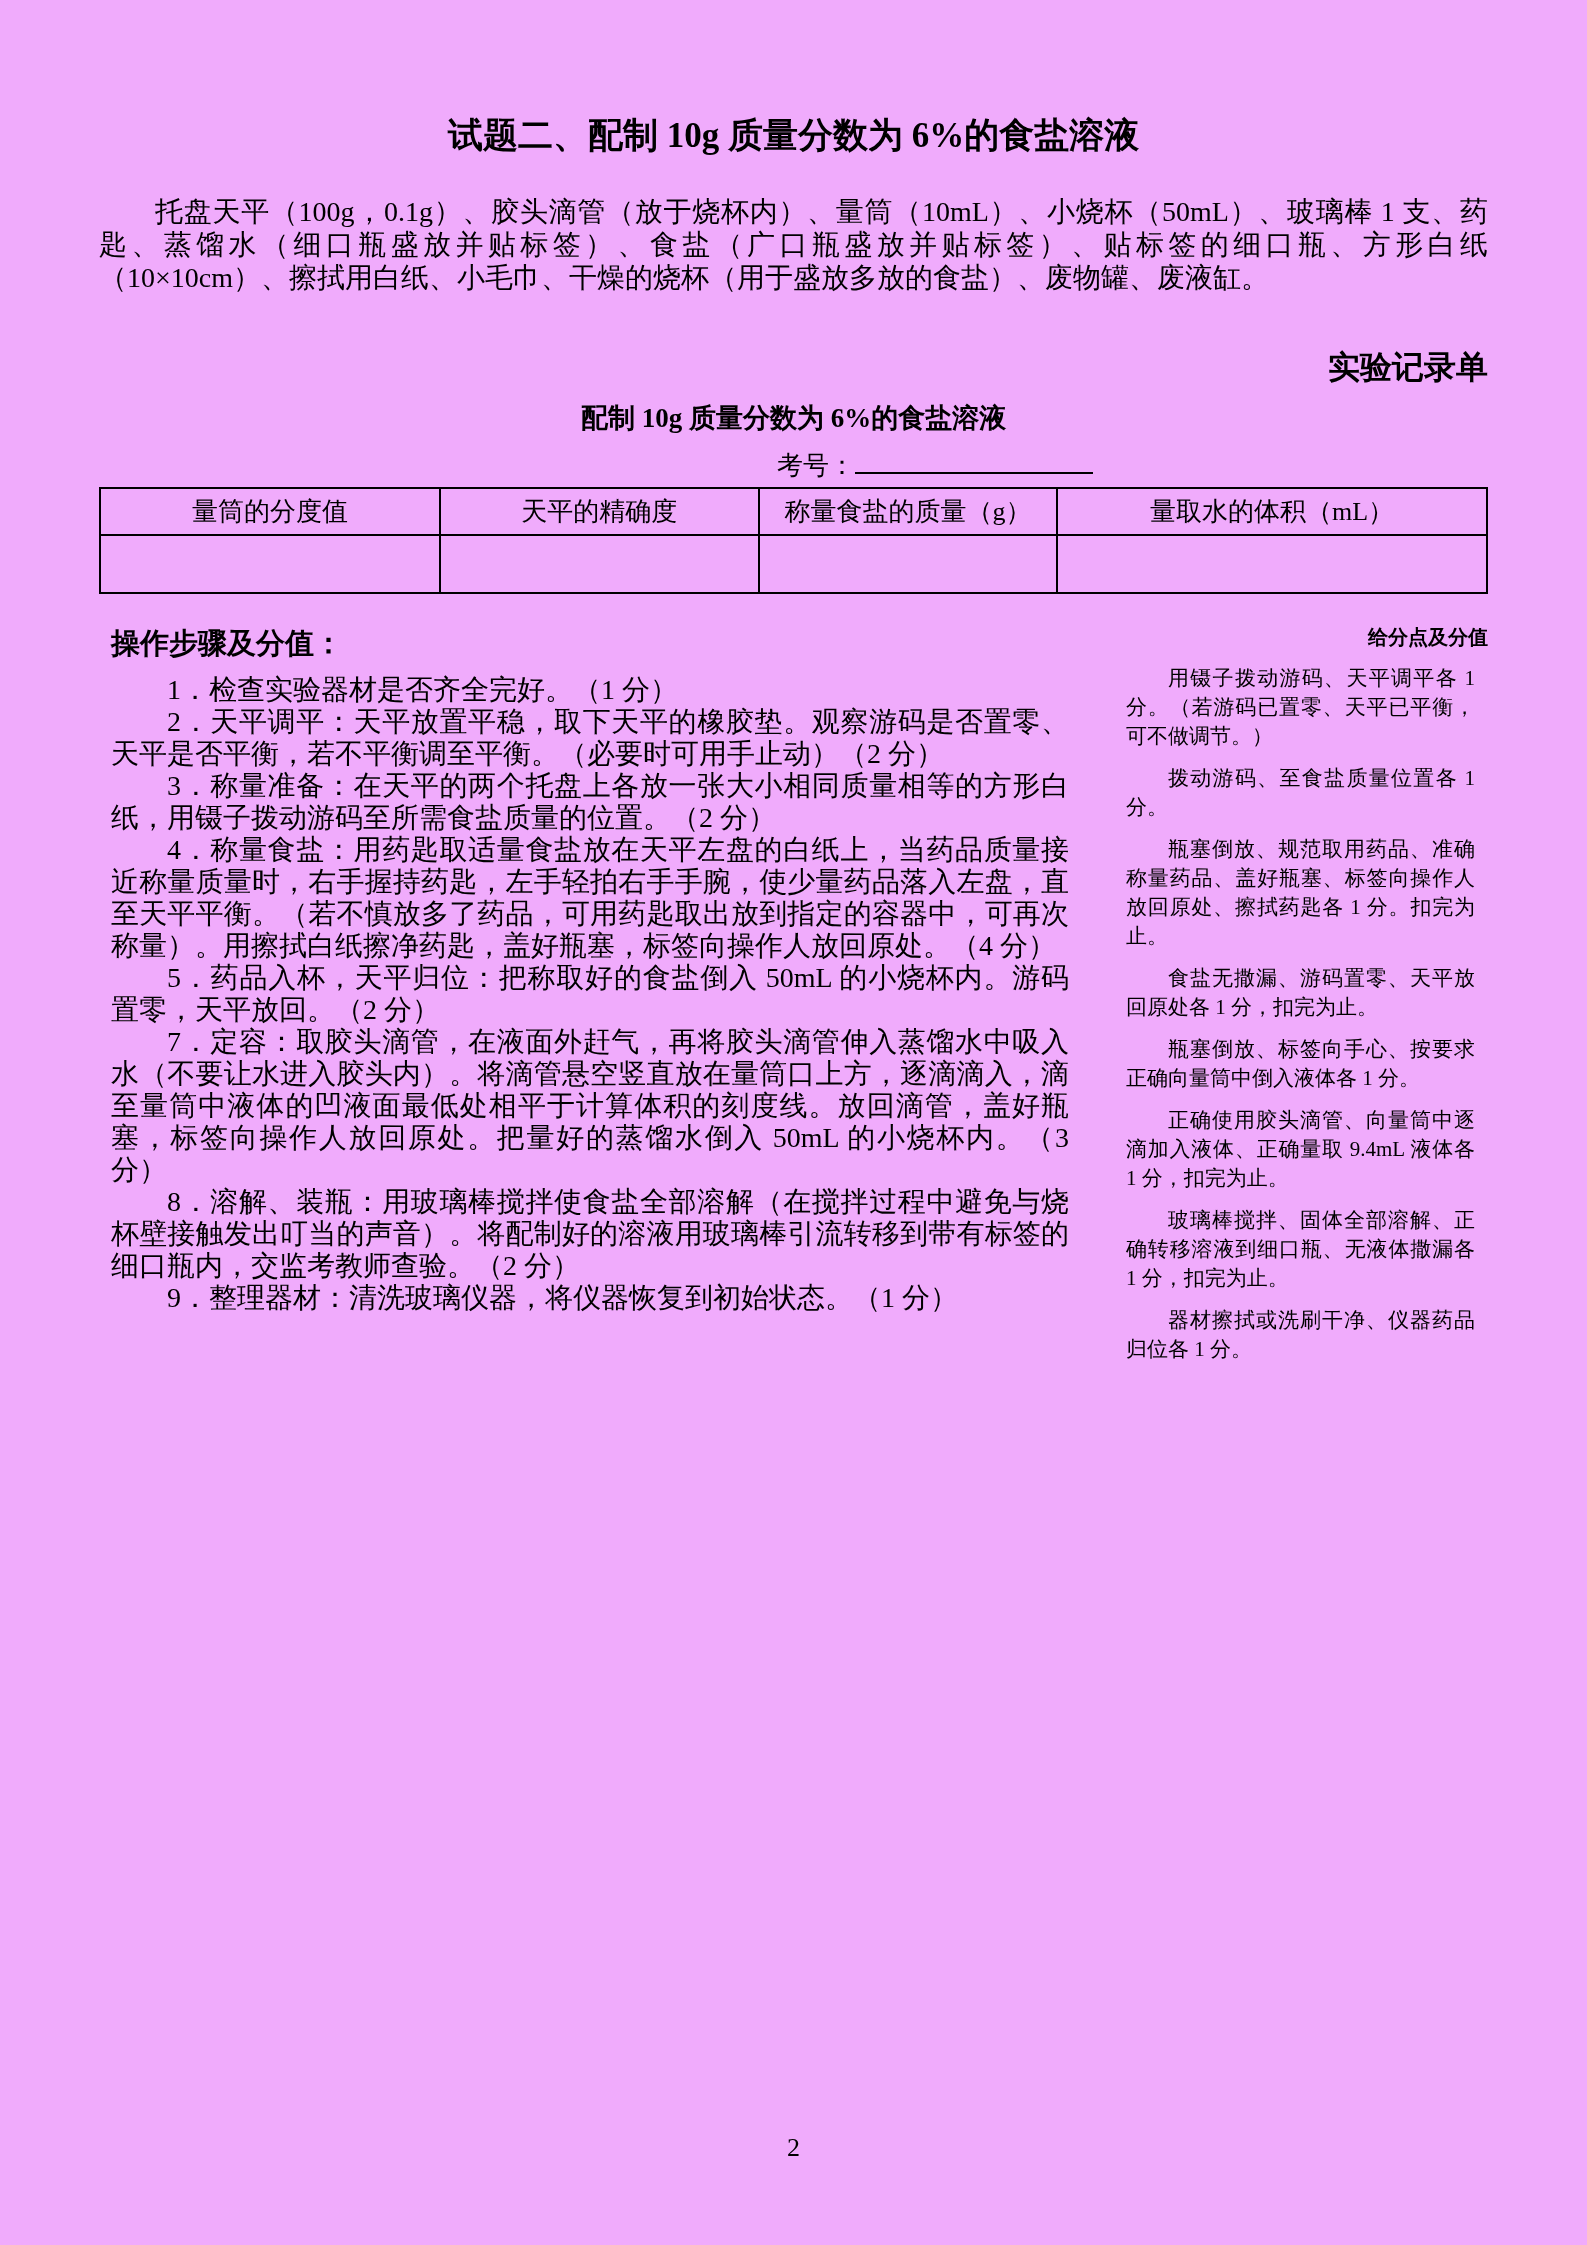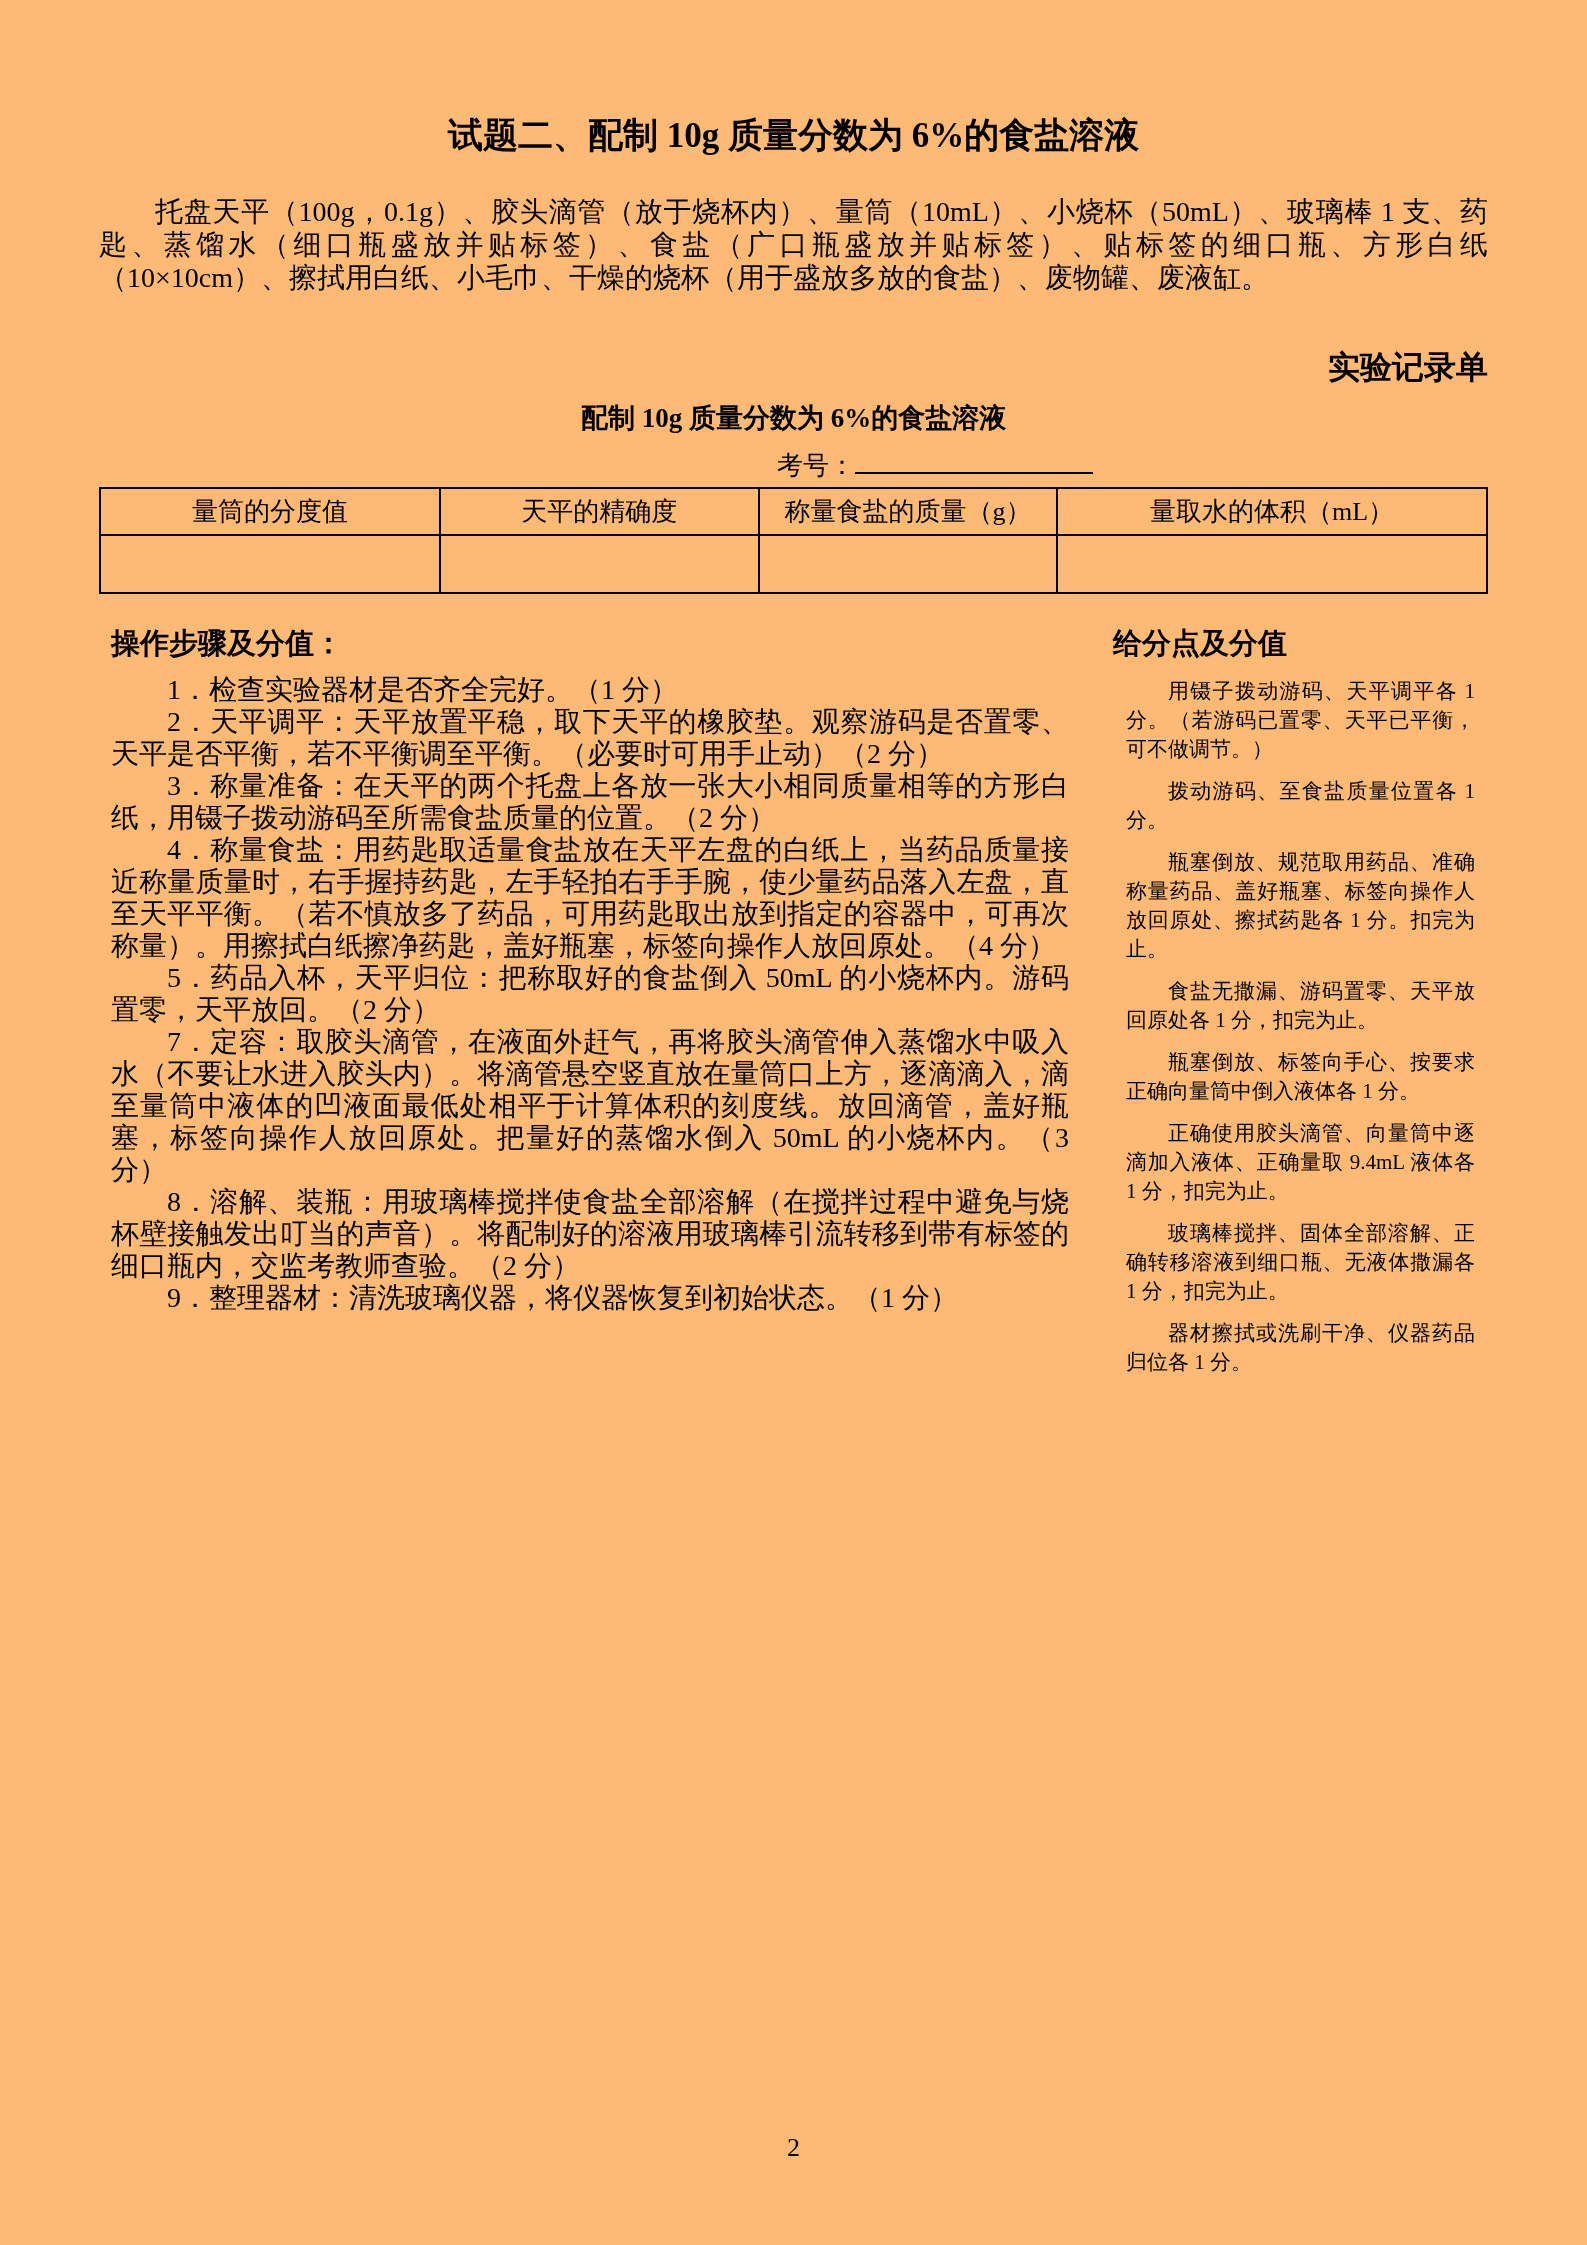--- a/index.html
+++ b/index.html
@@ -1,19 +1,19 @@
 <!DOCTYPE html>
 <html><head>
 <meta charset="utf-8">
 <style>
   html,body { margin:0; padding:0; background:#e8e8e8; }
   .page {
     width:1587px; height:2245px;
     margin:0 auto;
-    background:#fdba74;
+    background:#f0abfc;
     color:#000000;
     position:relative;
     box-sizing:border-box;
     padding:112px 99px 0 99px;
     font-family:"Liberation Serif","DejaVu Serif",serif;
   }
   .doc-title {
     font-size:35px; font-weight:700;
     text-align:center;
     margin:0 0 36px 0;
@@ -74,22 +74,23 @@
   .steps-heading {
     font-size:29px; font-weight:700;
     margin:0 0 10px 0;
   }
   .step-par {
     font-size:28px; line-height:32px;
     text-align:justify; text-indent:2em;
     margin:0;
   }
   .score-heading {
-    font-size:29px; font-weight:700;
+    font-size:20px; font-weight:700;
     margin:0 0 10px 0;
+    text-align:right;
   }
   .score-par {
     font-size:21px; line-height:29px;
     text-align:justify; text-indent:2em;
     margin:13px;
   }
   .page-number {
     position:absolute;
     left:0; bottom:82px;
     width:100%;

